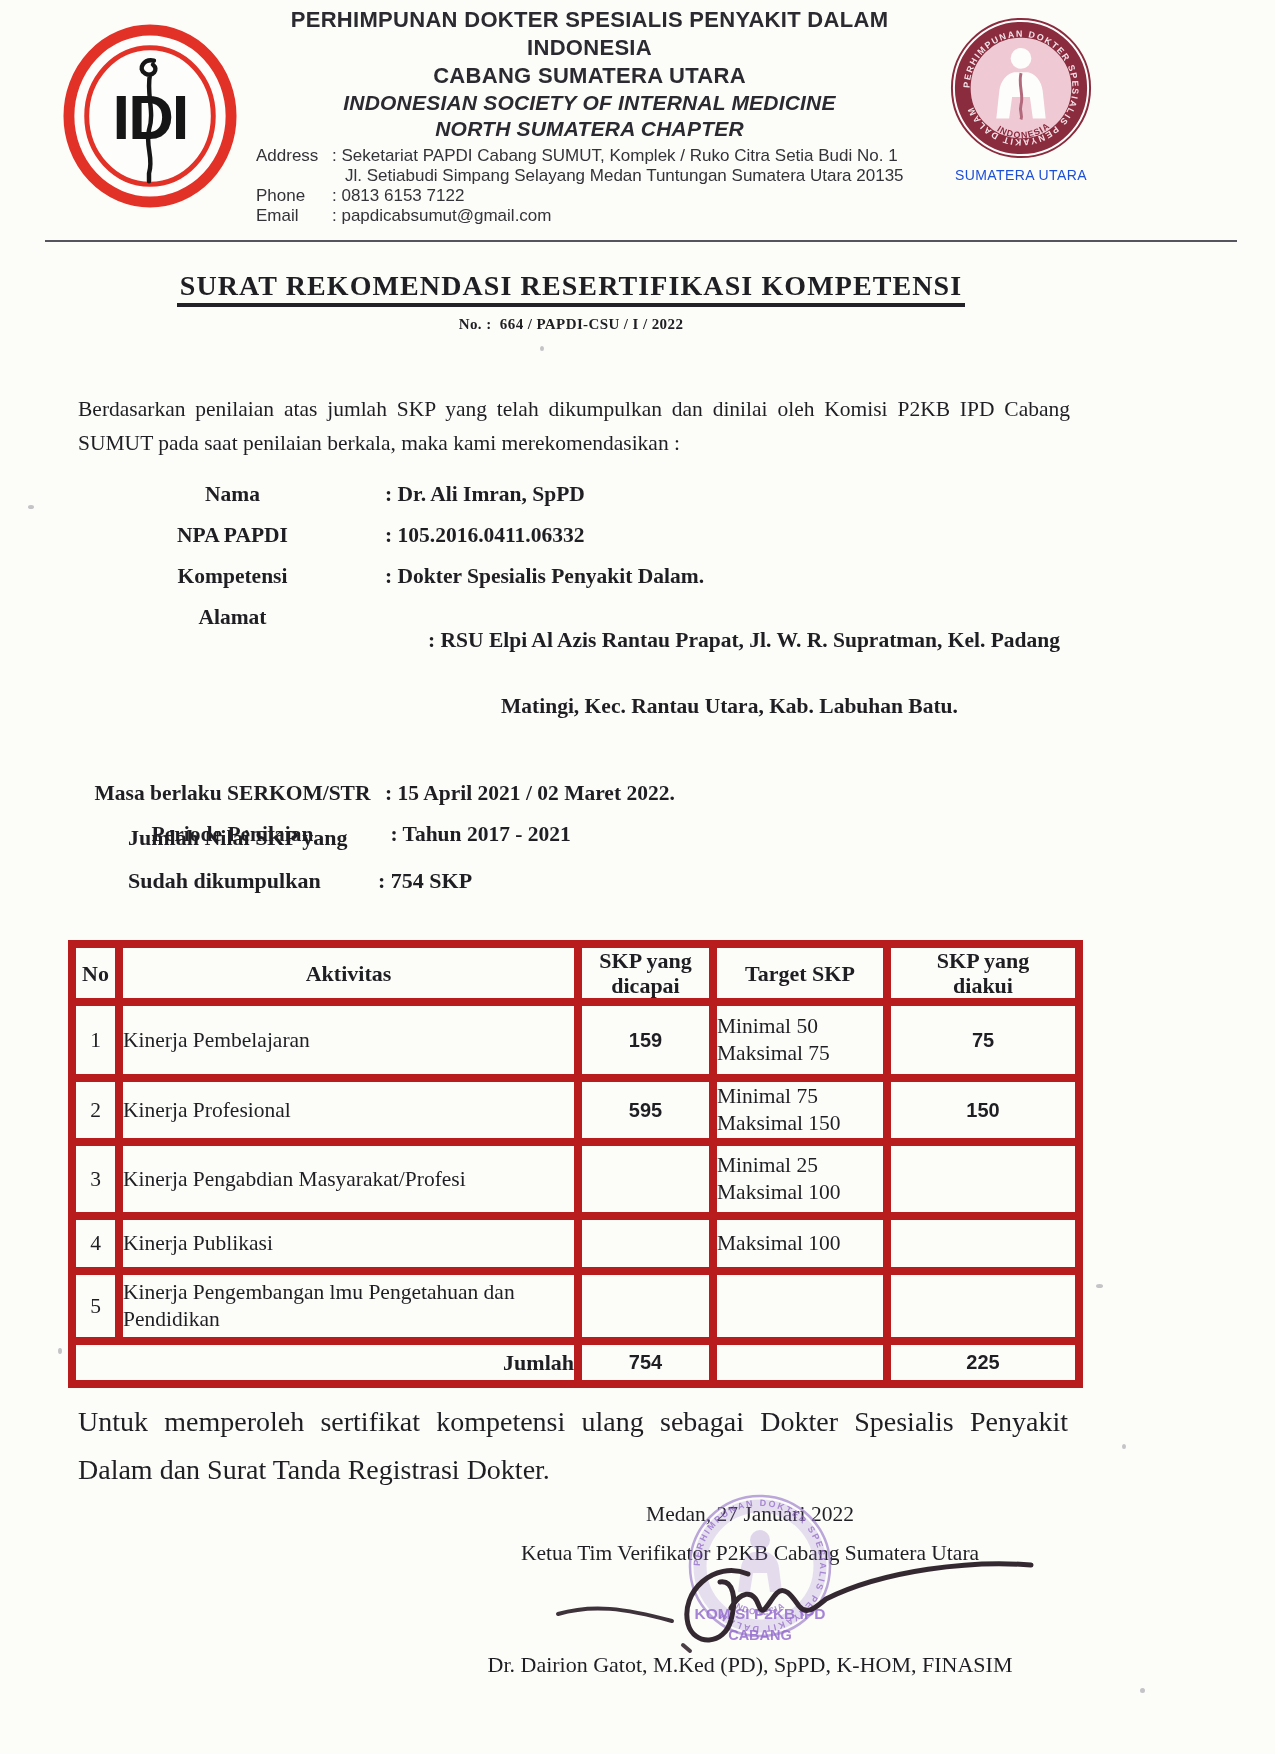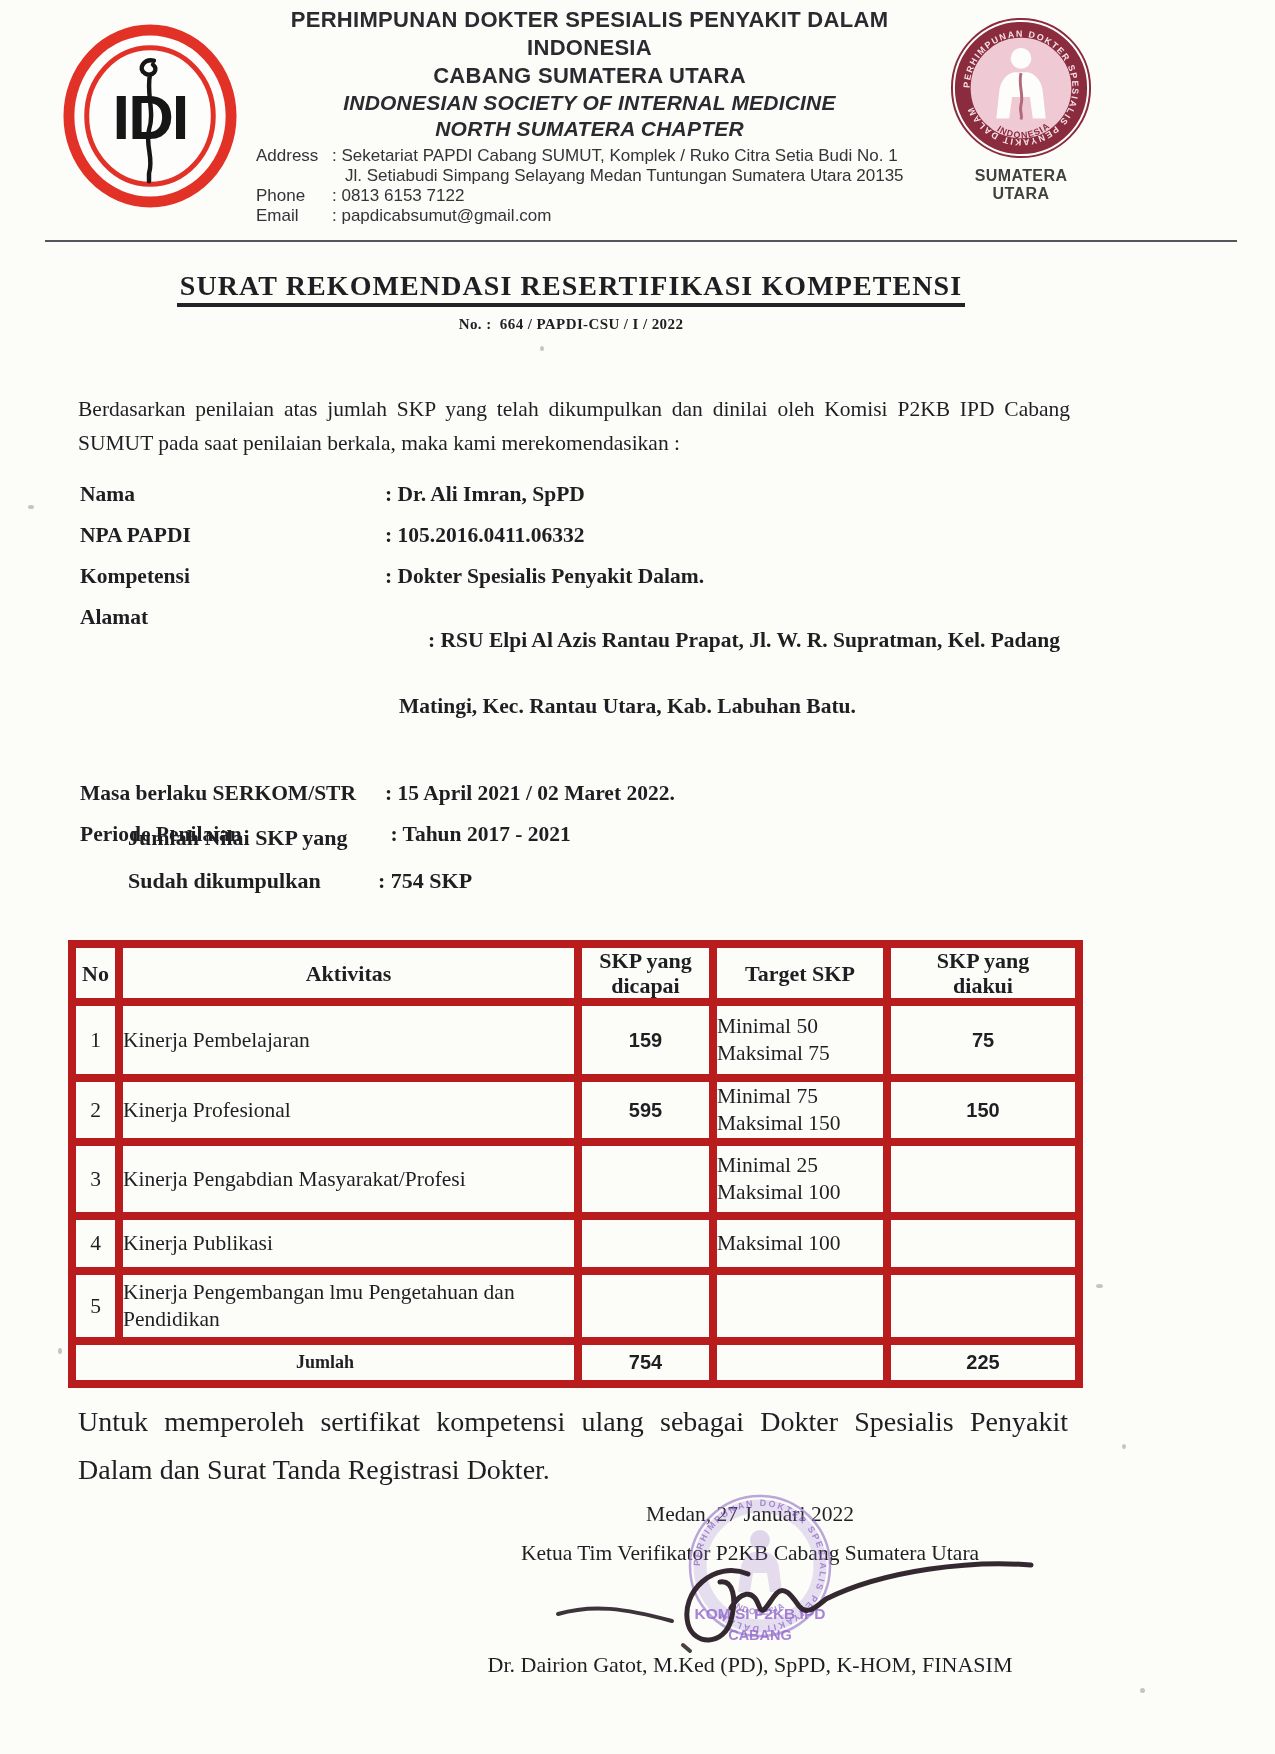--- a/index.html
+++ b/index.html
@@ -12,54 +12,54 @@
   .header-center{position:absolute;left:242px;top:6px;width:695px;text-align:center;
                  font-family:"Liberation Sans",sans-serif;color:#2a2a30;}
   .org-id{font-size:22px;font-weight:bold;line-height:28px;letter-spacing:0.3px;}
   .org-en{font-size:21px;font-weight:bold;font-style:italic;line-height:26px;letter-spacing:0.2px;}
   .contact{margin-top:4px;text-align:left;font-size:17px;line-height:20px;padding-left:14px;color:#333338;}
   .contact-row{display:flex;}
   .contact-label{width:76px;flex:none;}
   .cval span{display:block;}
   .addr2{padding-left:13px;}
   .papdi-logo-wrap{position:absolute;left:945px;top:14px;width:152px;text-align:center;}
-  .papdi-caption{font-family:"Liberation Sans",sans-serif;font-weight:bold;font-size:16px;
-                 letter-spacing:0.4px;margin-top:1px;color:#404040;}
+  .papdi-caption{font-family:"Liberation Sans",sans-serif;font-weight:normal;font-size:14px;
+                 letter-spacing:0.4px;margin-top:1px;color:#1d4ed8;}
   .head-rule{position:absolute;top:240px;left:45px;width:1192px;height:2px;background:#56545e;}
 
   
   .title-block{position:absolute;top:270px;left:0;width:1142px;text-align:center;}
   .title-main{display:inline-block;font-size:28px;font-weight:bold;letter-spacing:1.1px;
               border-bottom:4px solid #222228;padding:0 3px 1px;}
   .title-no{margin-top:9px;font-size:15px;font-weight:bold;letter-spacing:0.4px;white-space:pre-wrap;}
 
   
   .intro{position:absolute;top:392px;left:78px;width:992px;font-size:21.5px;line-height:34px;text-align:justify;}
-  .fields{position:absolute;top:483px;left:80px;width:1010px;font-weight:bold;font-size:21.5px;}
+  .fields{position:absolute;top:483px;left:80px;width:1010px;font-weight:bold;font-size:21.5px;text-align:center;}
   .frow{display:flex;margin-bottom:18px;line-height:23px;}
   .flabel{width:305px;flex:none;}
   .fvalue{white-space:pre-wrap;}
   .fvalue2{padding-left:14px;margin-top:20px;}
   .skp-summary{position:absolute;top:826px;left:128px;font-weight:bold;font-size:22px;line-height:24px;}
   .srow2{display:flex;margin-top:19px;}
   .slabel{width:250px;flex:none;}
 
   
   .skp-table{position:absolute;top:940px;left:68px;width:1007px;border-collapse:collapse;
              table-layout:fixed;font-size:21.5px;}
   .skp-table td,.skp-table th{border:8px solid #b91c1c;padding:0;vertical-align:middle;overflow:hidden;}
   .skp-table th{font-size:22px;line-height:25px;font-weight:bold;}
   .th-no{overflow-wrap:anywhere;padding:0 12px;}
   .td-no{text-align:center;}
   .td-akt{padding:2px 8px 2px 13px;line-height:27px;text-align:left;}
   .td-num{text-align:center;font-family:"Liberation Sans",sans-serif;font-weight:bold;font-size:20px;}
   .td-target{padding-left:13px;line-height:27px;text-align:left;}
   .td-target span{display:block;}
   .td-target span:empty{display:none;}
-  .td-total-label{text-align:center;font-weight:bold;font-size:18px;}
+  .td-total-label{text-align:right;font-weight:bold;font-size:22px;}
 
   
   .closing{position:absolute;top:1398px;left:78px;width:990px;font-size:28px;line-height:48px;text-align:justify;}
   .sig-block{position:absolute;top:1502px;left:420px;width:660px;text-align:center;font-size:21.5px;line-height:24px;}
   .sig-role{margin-top:15px;}
   .signer-name{position:absolute;top:1652px;left:420px;width:660px;text-align:center;font-size:22px;}
   .stamp{position:absolute;left:670px;top:1488px;width:180px;height:212px;opacity:0.85;}
   .signature-svg{position:absolute;left:552px;top:1548px;width:512px;height:110px;}
 
   

